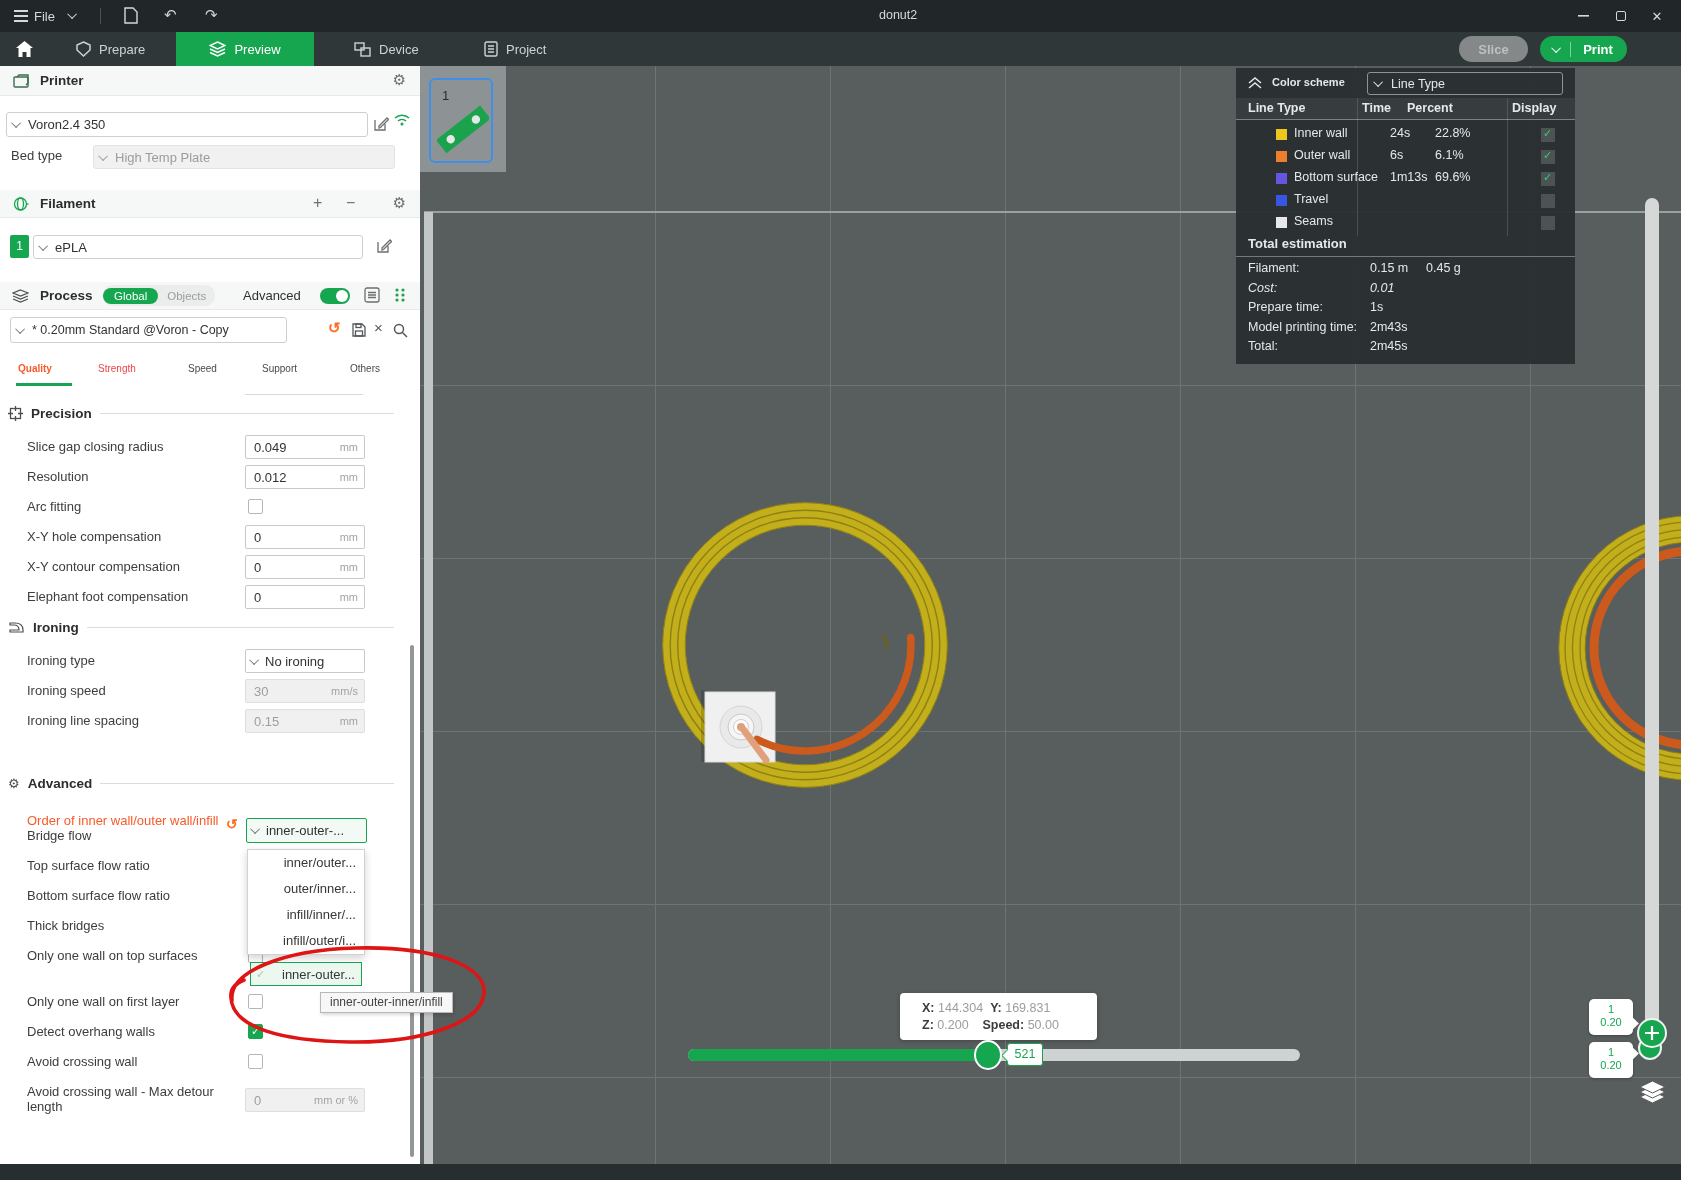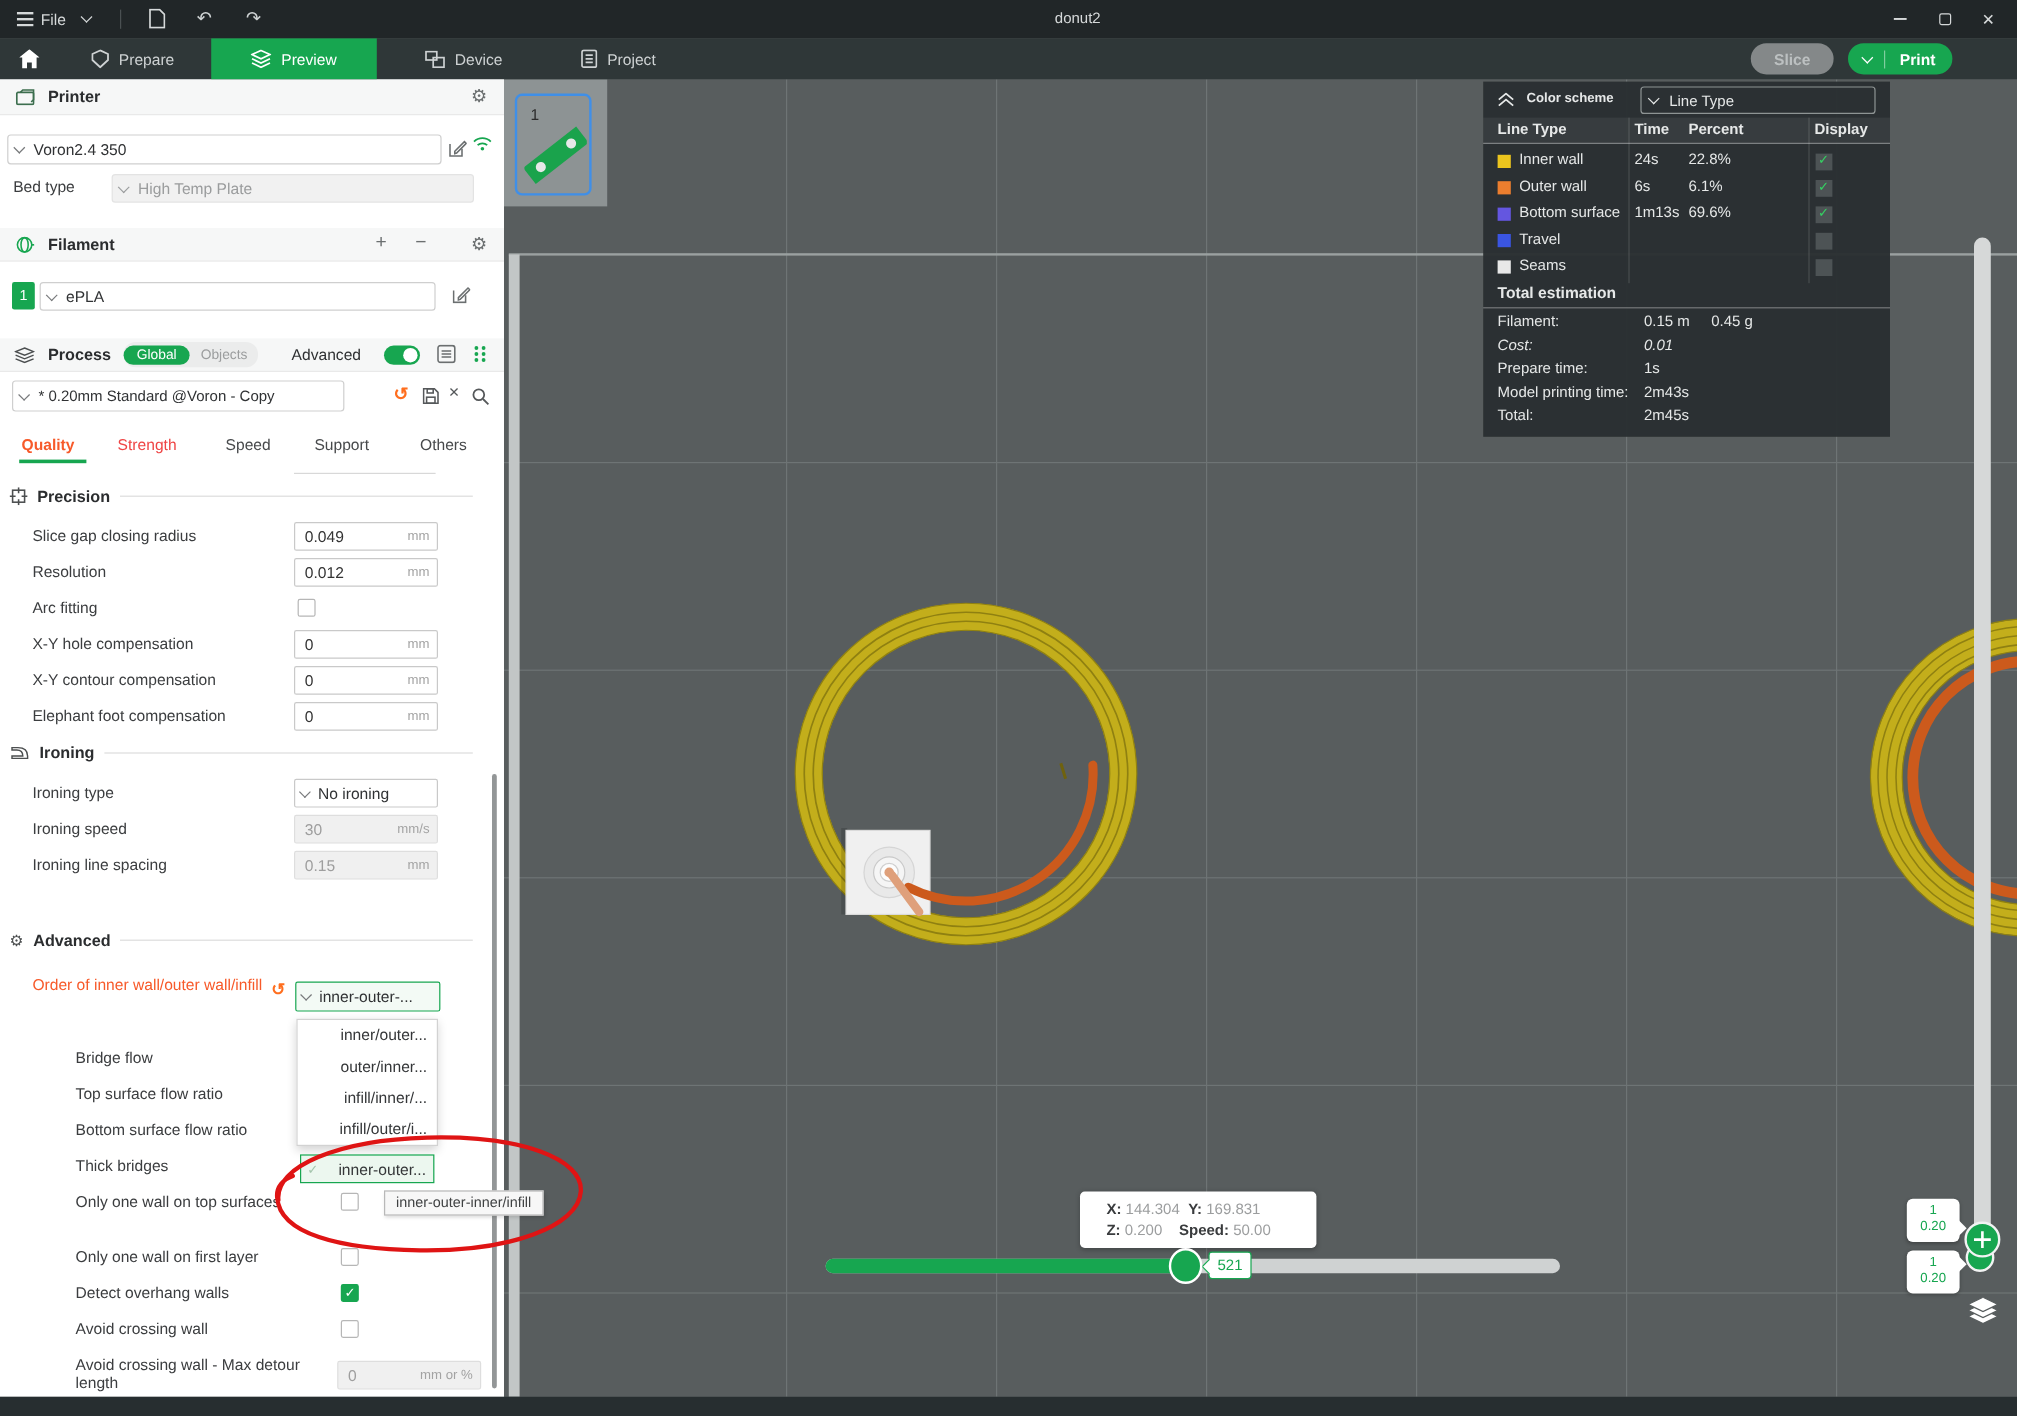--- a/index.html
+++ b/index.html
@@ -24,21 +24,21 @@
   .hdr b{font-size:13.5px;color:#2b2d2f;}
   .combo{border:1px solid #cfcfcf;border-radius:3px;background:#fff;display:flex;align-items:center;gap:7px;padding-left:7px;color:#303234;}
   .combo.gray{background:#f1f1f1;border-color:#e3e3e3;color:#9a9c9d;}
   .chev{width:7px;height:7px;border-left:1.5px solid;border-bottom:1.5px solid;transform:rotate(-45deg) translateY(-2px);display:inline-block;flex:0 0 auto;}
   .icnb{color:#6b6f70;}
   .seg{background:#ebecec;border-radius:10px;height:21px;display:flex;align-items:center;}
   .seg .on{background:var(--g);color:#fff;border-radius:10px;padding:2px 11px;font-size:11.5px;}
   .seg .off{color:#9b9d9e;padding:2px 9px;font-size:11.5px;}
   .toggle{width:30px;height:16px;border-radius:8px;background:var(--g);position:relative;}
   .toggle i{position:absolute;right:2px;top:2px;width:12px;height:12px;border-radius:50%;background:#fff;}
-  .stab{position:absolute;top:0;font-size:13px;color:#47494b;}
+  .stab{position:absolute;top:0;font-size:10px;color:#47494b;}
   .stab.modified{color:#ef4444;}
   .stab.active{color:var(--mod);font-weight:bold;}
   .secthdr{position:absolute;display:flex;align-items:center;gap:8px;width:400px;}
   .secthdr b{font-size:13.5px;color:#2b2d2f;white-space:nowrap;}
   .secthdr .rule{flex:1;height:1px;background:#dcdcdc;margin-right:14px;}
   .rows{position:absolute;left:0;width:420px;}
   .srow{position:relative;height:30px;}
   .srow.tall{height:46px;}
   .slabel{position:absolute;left:27px;top:7px;width:205px;line-height:15px;color:#3b3d3f;}
   .srow.tall .slabel{top:7px;}
@@ -438,21 +438,21 @@
 
   <div class="opt">infill/inner/...</div>
 
   <div class="opt">infill/outer/i...</div>
 </div>
   <div class="ab" id="selOpt">
     <span class="ck">✓</span>
     <span class="tx">inner-outer...</span>
   </div>
   <div class="ab" id="opTooltip">inner-outer-inner/infill</div>
-  <div class="rows" style="top:801px;padding-left:36px;">
+  <div class="rows" style="top:755px;">
   <div class="srow">
     <span class="slabel">Bridge flow</span>
 
   </div>
 
   <div class="srow">
     <span class="slabel">Top surface flow ratio</span>
 
   </div>
 
@@ -579,21 +579,21 @@
       <span>Line Type</span>
     </div>
     <div class="ab" style="left:0;top:30px;width:339px;height:22px;background:rgba(255,255,255,.06);border-bottom:1px solid rgba(255,255,255,.35);">
       <b class="ab" style="left:12px;top:3px;">Line Type</b>
       <b class="ab" style="left:126px;top:3px;">Time</b>
       <b class="ab" style="left:171px;top:3px;">Percent</b>
       <b class="ab" style="left:276px;top:3px;">Display</b>
     </div>
     <div class="colrule" style="left:121px;"></div>
     <div class="colrule" style="left:271px;"></div>
-    <div class="ab" style="left:0;top:56px;width:370px;">
+    <div class="ab" style="left:0;top:56px;width:370px;padding-left:28px;">
   <div class="lrow" style="position:relative;height:22px;">
     <span class="ab" style="left: 12px; top: 5px; width: 11px; height: 11px; background: rgb(236, 197, 30);"></span>
     <span class="ab" style="left:30px;top:2px;">Inner wall</span>
     <span class="ab" style="left:126px;top:2px;">24s</span>
     <span class="ab" style="left:171px;top:2px;">22.8%</span>
     <span class="lcb on" style="top:4px;"></span>
   </div>
 
   <div class="lrow" style="position:relative;height:22px;">
     <span class="ab" style="left: 12px; top: 5px; width: 11px; height: 11px; background: rgb(236, 126, 46);"></span>

